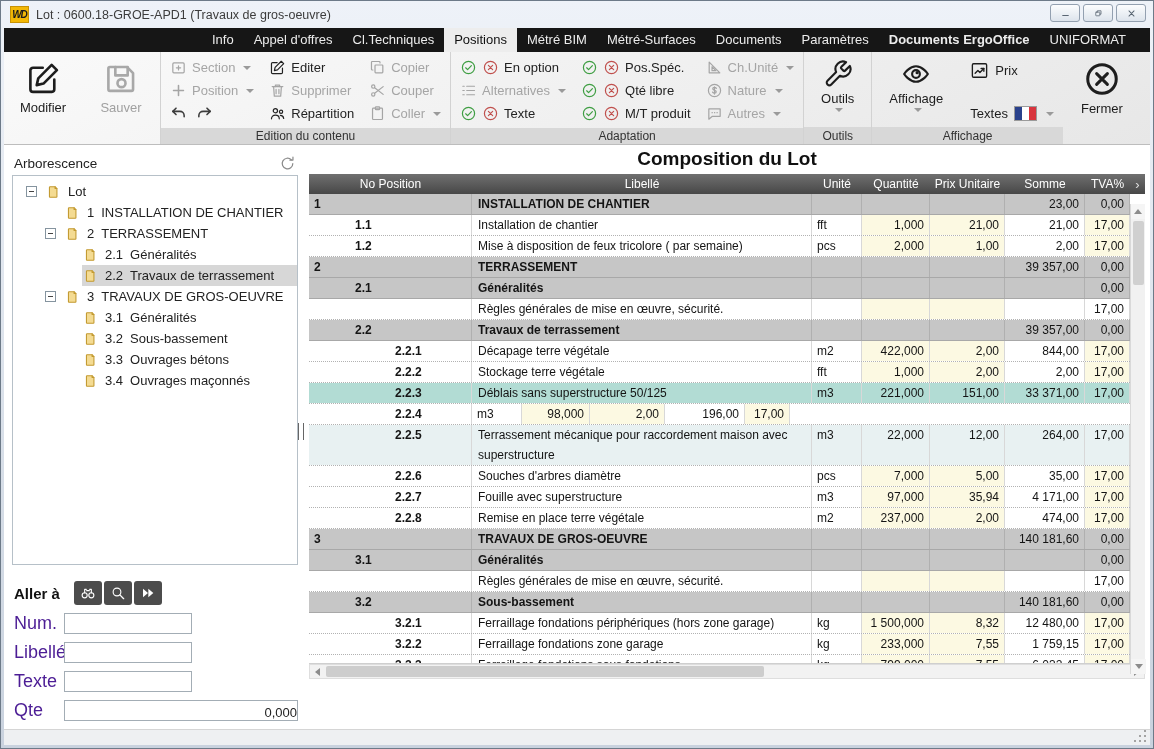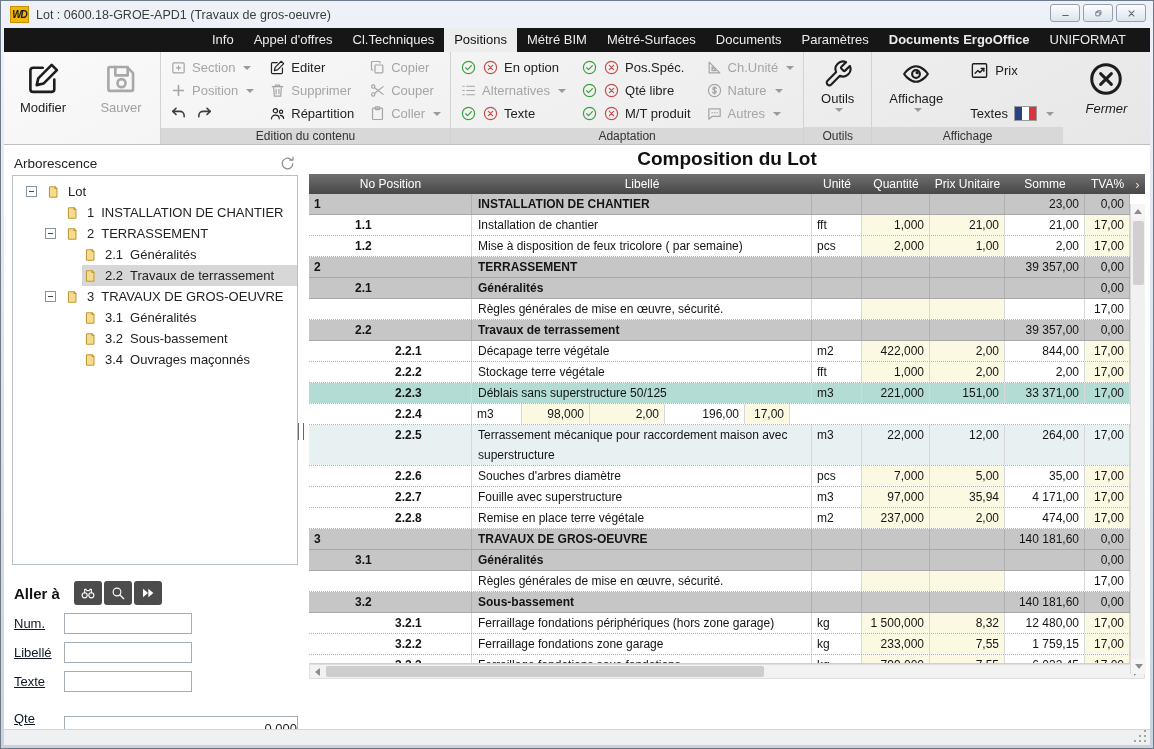--- a/index.html
+++ b/index.html
@@ -46,21 +46,21 @@
     border-top:4px solid #9a9a9a;margin-left:3px;display:inline-block;}
   .rgroup-label{height:17px;background:#d8d8d8;color:#333;font-size:12px;
     display:flex;align-items:center;justify-content:center;}
   .vbtn{display:flex;flex-direction:column;align-items:center;font-size:13px;color:#1d1d1d;padding:3px 8px 0;gap:2px;}
   .vbtn .icwrap svg{width:30px;height:30px;}
   .acol{display:flex;flex-direction:column;justify-content:space-between;padding:5px 0 6px 4px;}
   .prix-btn,.textes-row{display:flex;gap:6px;align-items:center;font-size:13px;color:#1d1d1d;}
   .prix-btn .ic svg{width:19px;height:19px;}
   .flag{width:23px;height:15px;border:1px solid #9a9a9a;
     background:linear-gradient(90deg,#29418c 33.3%,#fff 33.3% 66.6%,#d8343d 66.6%);}
-  .fermer-zone{flex:1;display:flex;justify-content:center;font-style:italic;}
+  .fermer-zone{flex:1;display:flex;justify-content:flex-start;}
   .fermer-zone .bigbtn .icwrap svg{width:38px;height:38px;}
   
   .body{height:584px;background:#fff;display:flex;position:relative;}
   .left{width:300px;flex:none;padding:8px 6px 0 8px;}
   .tree-hdr{display:flex;justify-content:space-between;align-items:center;height:20px;
     font-size:13.5px;color:#222;padding:0 2px;}
   .tree-hdr .ic{color:#8a8a8a;} .tree-hdr .ic svg{width:17px;height:17px;}
   .tree-box{border:1px solid #b6c0c8;height:390px;margin-top:2px;padding-top:5px;overflow:hidden;background:#fff;}
   .tree-item{display:flex;align-items:center;height:21px;font-size:13px;color:#222;white-space:nowrap;}
   .expander{width:11px;height:11px;border:1px solid #85949f;background:#fff;margin-right:8px;
@@ -69,24 +69,24 @@
   .ti-inner{display:flex;align-items:center;flex:1;height:21px;gap:7px;padding-left:1px;}
   .ti-inner.sel{background:#d7d7d7;}
   .ti-icon svg{width:15px;height:16px;}
   .goto{margin-top:16px;padding-left:2px;}
   .goto-top{display:flex;align-items:center;}
   .goto-title{font-size:15px;font-weight:bold;color:#111;width:60px;}
   .gbtn{width:28px;height:24px;background:#4c4c4c;border-radius:3px;color:#fff;
     display:flex;align-items:center;justify-content:center;margin-right:2px;}
   .gbtn svg{width:16px;height:16px;}
   .gfield{display:flex;align-items:center;margin-top:8px;}
-  .glabel{width:50px;font-size:13px;color:#0f172a;text-decoration:underline;}
+  .glabel{width:50px;font-size:18px;color:#4c1d95;}
   .ginput{width:128px;height:21px;border:1px solid #a3adb5;font-size:13px;padding:0 4px;
     font-family:"Liberation Sans",sans-serif;color:#222;}
-  .ginput.narrow{width:88px;margin-top:16px;}
+  .ginput.narrow{width:88px;}
   .ginput.right{text-align:right;}
   .splitter{position:absolute;left:294px;top:278px;width:6px;height:17px;
     border-left:1px solid #666;border-right:1px solid #666;cursor:col-resize;}
   
   .right{flex:1;padding:3px 0 0 5px;}
   .main-title{width:836px;text-align:center;font-size:19px;font-weight:bold;color:#101010;height:26px;}
   .table{width:836px;position:relative;font-size:12px;color:#141414;}
   .thead{height:20px;background:linear-gradient(var(--hdr-top),var(--hdr-bot));color:#fff;
     display:flex;align-items:center;}
   .hcell{text-align:center;font-size:12px;}
@@ -603,20 +603,32 @@
             </span>
           </div>
           <div class="tree-item lv2" style="padding-left: 69px;">
             <span class="ti-inner">
               <span class="ic ti-icon">
                 <svg viewBox="0 0 24 24" fill="none" stroke="currentColor" stroke-width="1.7" stroke-linecap="round" stroke-linejoin="round">
                   <path d="M6.5 3.5h8l3 3v13a1 1 0 0 1-1 1h-10a1 1 0 0 1-1-1v-15a1 1 0 0 1 1-1z" fill="#F4DB92" stroke="#C2992F"></path>
                   <path d="M14.5 3.5v3h3" fill="none" stroke="#C2992F"></path>
                 </svg>
               </span>
+              <span class="ti-num">3.3</span>
+              <span class="ti-text">Ouvrages bétons</span>
+            </span>
+          </div>
+          <div class="tree-item lv2" style="padding-left: 69px;">
+            <span class="ti-inner">
+              <span class="ic ti-icon">
+                <svg viewBox="0 0 24 24" fill="none" stroke="currentColor" stroke-width="1.7" stroke-linecap="round" stroke-linejoin="round">
+                  <path d="M6.5 3.5h8l3 3v13a1 1 0 0 1-1 1h-10a1 1 0 0 1-1-1v-15a1 1 0 0 1 1-1z" fill="#F4DB92" stroke="#C2992F"></path>
+                  <path d="M14.5 3.5v3h3" fill="none" stroke="#C2992F"></path>
+                </svg>
+              </span>
               <span class="ti-num">3.4</span>
               <span class="ti-text">Ouvrages maçonnés</span>
             </span>
           </div>
         </div>
       <div class="goto">
         <div class="goto-top">
           <span class="goto-title">Aller à</span>
           <span id="goto-buttons" style="display:flex;">
               <span class="gbtn">

